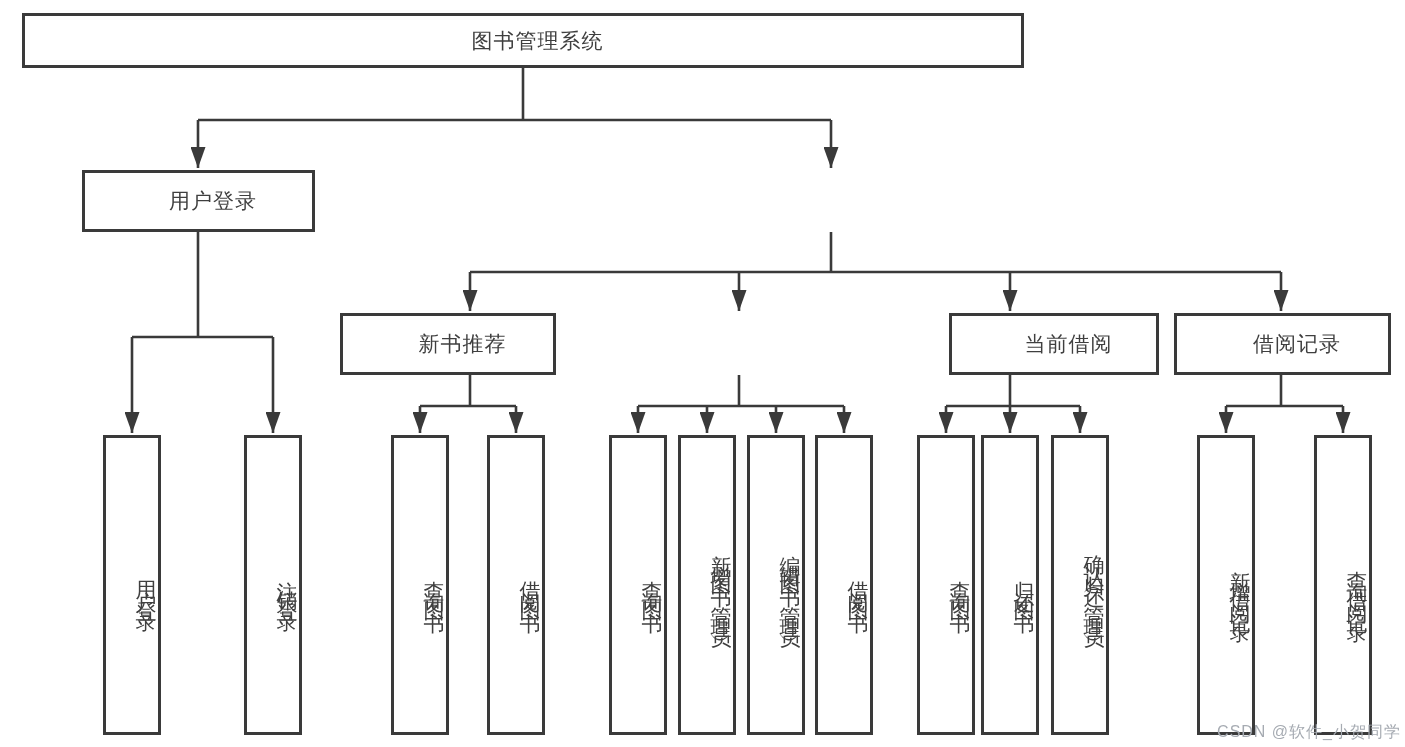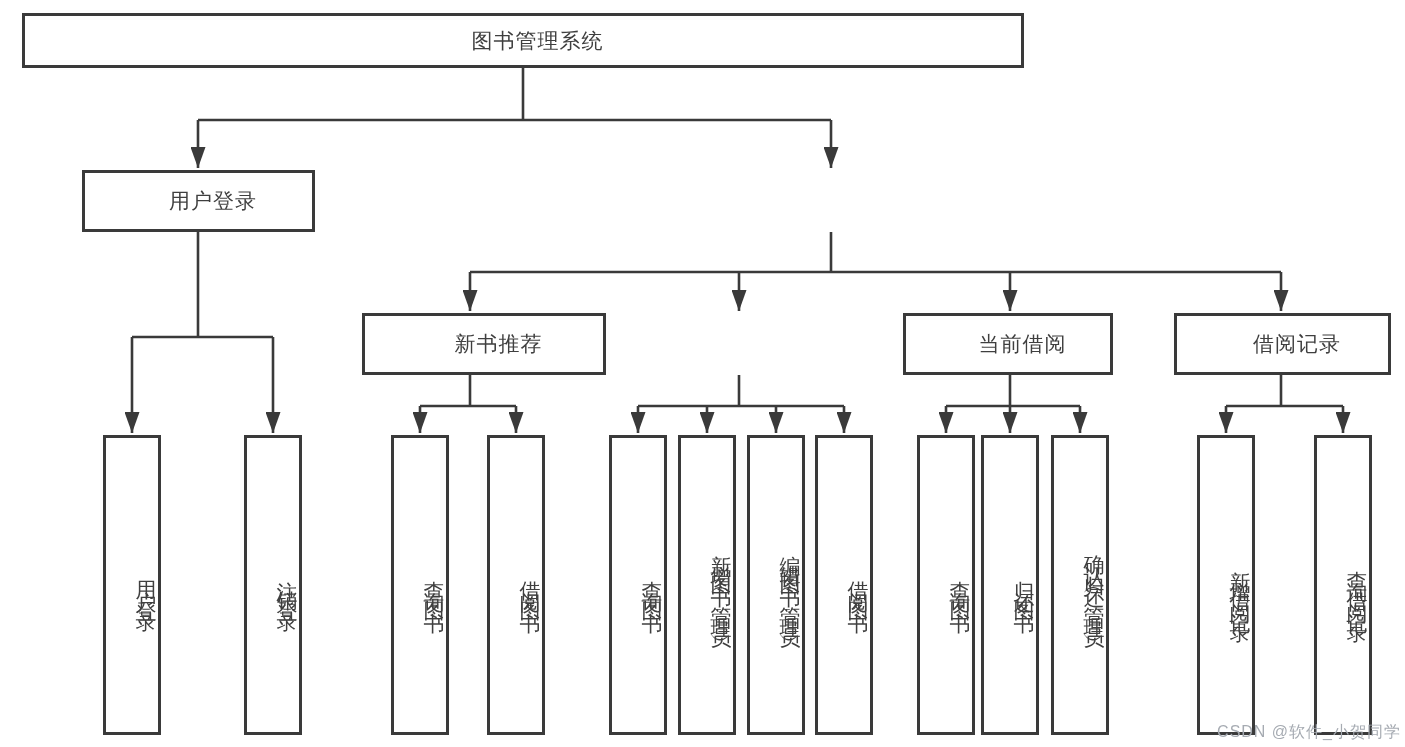--- a/index.html
+++ b/index.html
@@ -116,24 +116,24 @@
   </svg>
 
   <div class="box" style="left:22px;top:13px;width:1002px;height:55px">
     <span>图书管理系统</span>
   </div>
 
   <div class="box" style="left:82px;top:170px;width:233px;height:62px">
     <span>用户登录</span>
   </div>
 
-  <div class="box" style="left:362px;top:313px;width:244px;height:62px">
+  <div class="box" style="left:340px;top:313px;width:216px;height:62px">
     <span>新书推荐</span>
   </div>
-  <div class="box" style="left:903px;top:313px;width:210px;height:62px">
+  <div class="box" style="left:949px;top:313px;width:210px;height:62px">
     <span>当前借阅</span>
   </div>
   <div class="box" style="left:1174px;top:313px;width:217px;height:62px">
     <span>借阅记录</span>
   </div>
 
   <div class="box vbox" style="left:103px;top:435px;width:58px;height:300px">
     <span>用户登录</span>
   </div>
   <div class="box vbox" style="left:244px;top:435px;width:58px;height:300px">

